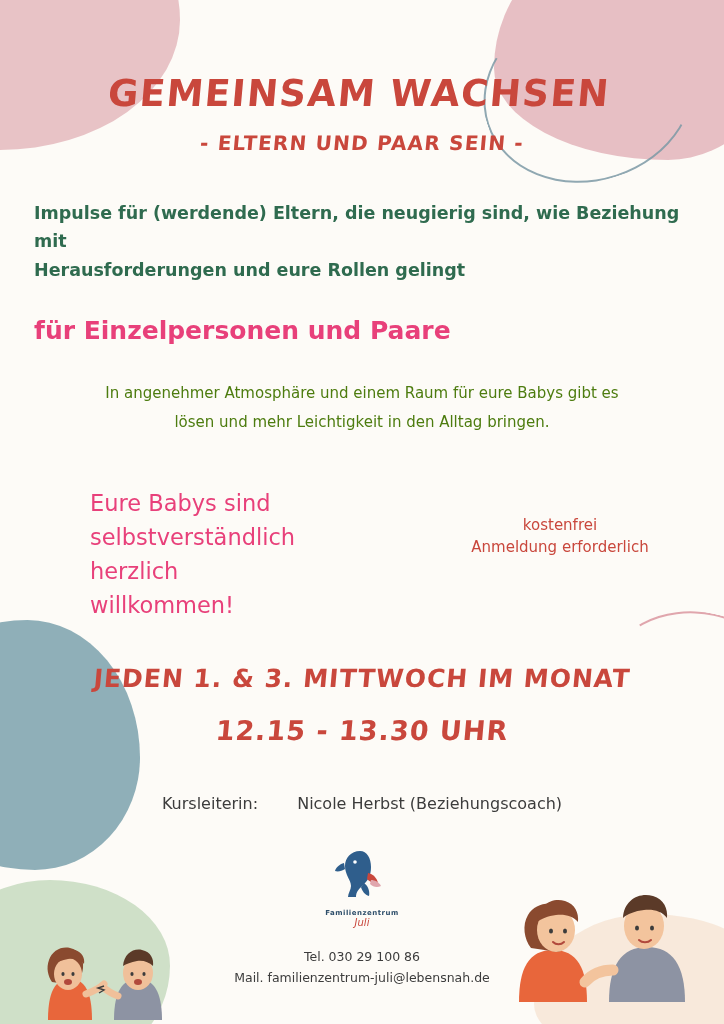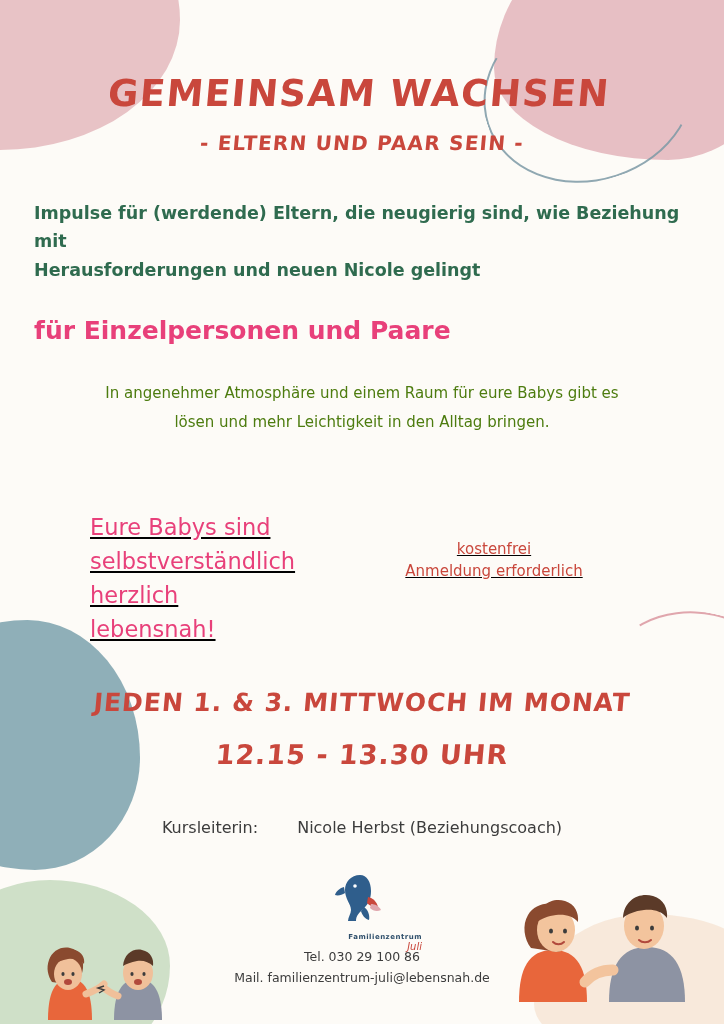--- a/index.html
+++ b/index.html
@@ -144,25 +144,24 @@
     margin: 34px auto 0 auto;
     max-width: 540px;
     text-align: center;
     font-size: 15px;
     line-height: 1.95;
     color: #4d7c0f;
   }
 
   .mid-row {
     position: relative;
-    margin-top: 72px;
+    margin-top: 48px;
     display: flex;
     align-items: flex-start;
-    justify-content: flex-start;
-    text-decoration: underline;
+    justify-content: space-between;
   }
   .welcome {
     width: 330px;
     padding-left: 56px;
     box-sizing: border-box;
     font-size: 22.5px;
     line-height: 1.52;
     color: #e8407a;
   }
   .welcome span { display: block; }
@@ -200,21 +199,21 @@
     text-align: center;
     font-size: 16px;
     color: #3c3c3c;
   }
   .leader .label { margin-right: 34px; }
 
   
   .logo-wrap {
     margin: 34px auto 12px auto;
     width: 120px;
-    text-align: right;
+    text-align: center;
   }
   .logo-mark {
     position: relative;
     width: 64px;
     height: 58px;
     margin: 0 auto;
   }
   .logo-name {
     margin-top: 4px;
     font-size: 7px;
@@ -272,35 +271,35 @@
   <div class="blob arc-right"></div>
   <div class="blob blob-bottomright"></div>
 
   <div class="content">
 
     <h1 class="title">GEMEINSAM WACHSEN</h1>
     <div class="subtitle">-  ELTERN UND PAAR SEIN  -</div>
 
     <div class="lead">
       <div>Impulse für (werdende) Eltern, die neugierig sind, wie Beziehung mit</div>
-      <div>Herausforderungen und neuen Nicole gelingt</div>
+      <div>Herausforderungen und eure Rollen gelingt</div>
     </div>
 
     <div class="highlight">für Einzelpersonen und Paare</div>
 
     <div class="body-text">
       <div>In angenehmer Atmosphäre und einem Raum für eure Babys gibt es</div>
       <div>lösen und mehr Leichtigkeit in den Alltag bringen.</div>
     </div>
 
     <div class="mid-row">
       <div class="welcome">
         <span>Eure Babys sind</span>
         <span>selbstverständlich herzlich</span>
-        <span>lebensnah!</span>
+        <span>willkommen!</span>
       </div>
       <div class="cost">
         <span>kostenfrei</span>
         <span>Anmeldung erforderlich</span>
       </div>
     </div>
 
     <div class="when">JEDEN 1. &amp; 3. MITTWOCH IM MONAT</div>
     <div class="time">12.15 -  13.30 UHR</div>
 

